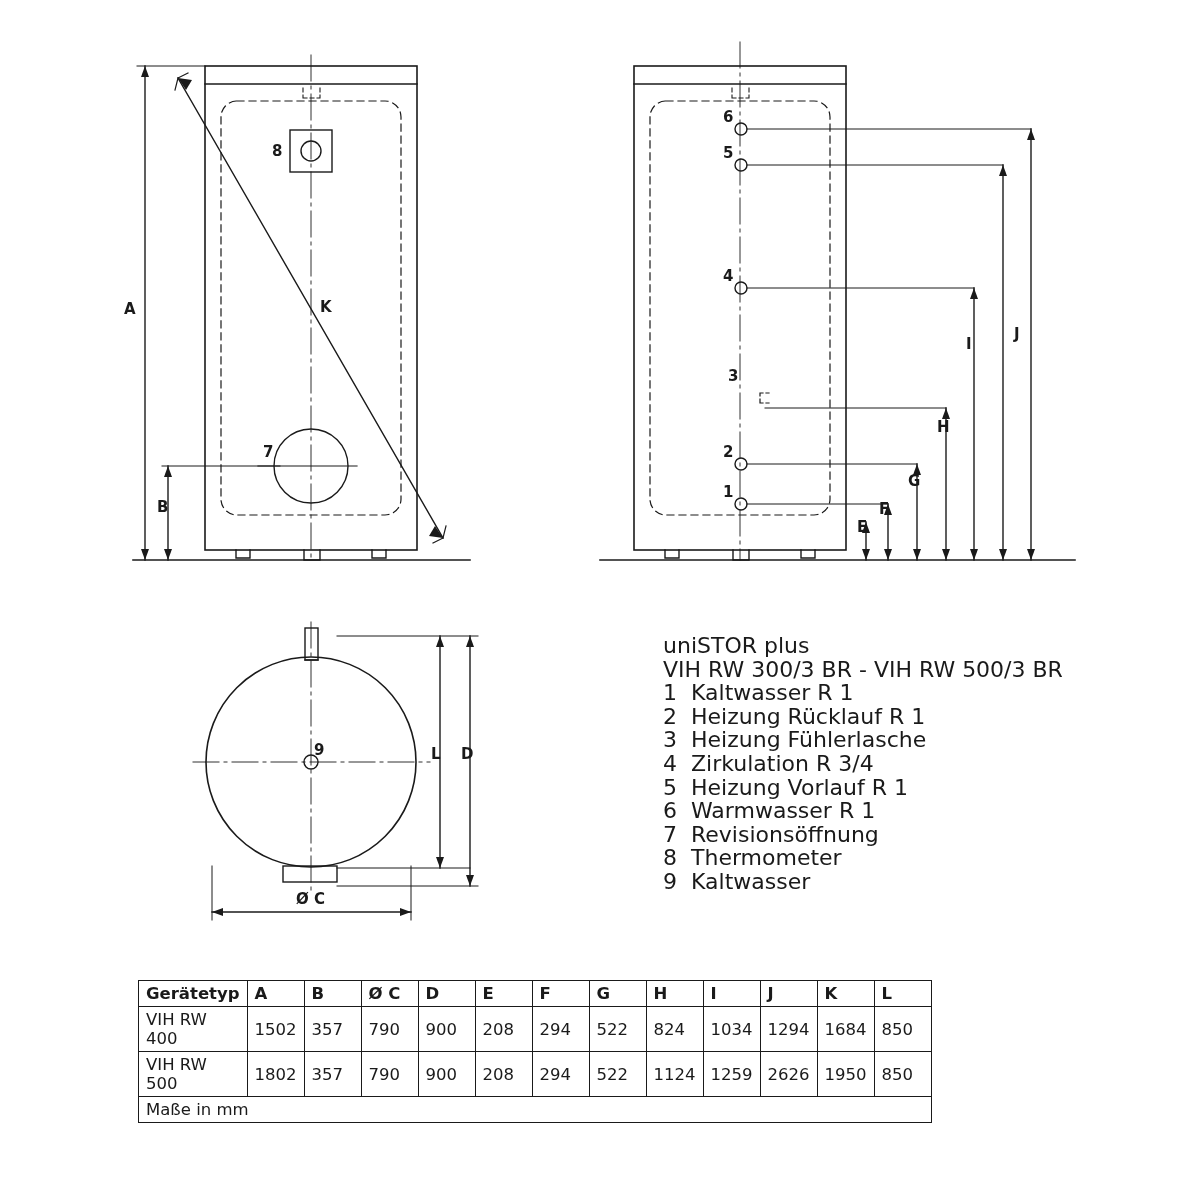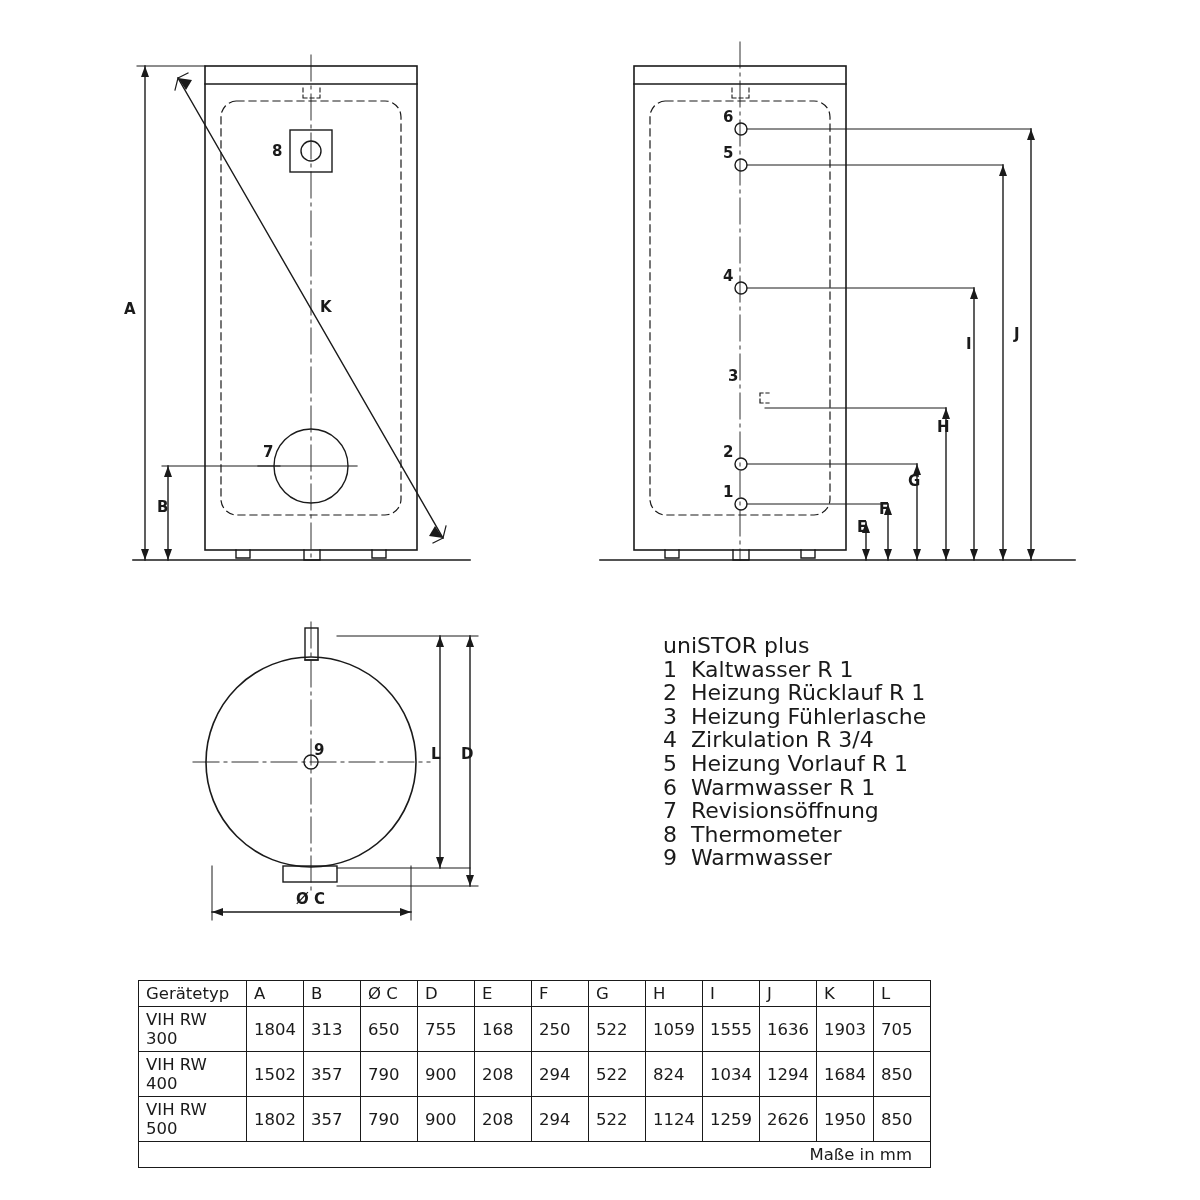--- a/index.html
+++ b/index.html
@@ -11,24 +11,24 @@
   .legend{position:absolute;left:663px;top:634px;font-size:22px;line-height:23.6px;}
   .legend .title{white-space:nowrap;}
   .legend ul{list-style:none;margin:0;padding:0;}
   .legend li{display:flex;}
   .legend li .num{width:28px;flex:none;}
   .legend li .txt{flex:1;}
   
   .tablewrap{position:absolute;left:138px;top:980px;width:1013px;}
   table{border-collapse:collapse;font-size:16.5px;font-family:"DejaVu Sans",sans-serif;}
   table td,table th{border:1px solid #1a1a1a;padding:3px 7px;text-align:left;font-weight:normal;height:26px;box-sizing:border-box;}
-  table th{font-weight:normal;}
+  table th{font-weight:bold;}
   .col0{width:108px;}
   .colx{width:57px;}
-  .footrow td{border-top:1px solid #1a1a1a;text-align:right;padding-right:18px;}
+  .footrow td{border-top:1px solid #1a1a1a;padding-right:18px;}
 </style>
 </head>
 <body>
 
 <div class="stage">
 
   <svg width="1200" height="1200" viewBox="0 0 1200 1200">
     <g fill="none" stroke="#1a1a1a" stroke-width="1.4" stroke-linecap="square">
 
       <rect x="205" y="66" width="212" height="484" fill="#ffffff" stroke="#1a1a1a" stroke-width="1.6"></rect>
@@ -177,20 +177,21 @@
   <div class="lbl b" style="left:966px;top:335px;">I</div>
   <div class="lbl b" style="left:1014px;top:325px;">J</div>
 
   <div class="lbl b" style="left:314px;top:741px;">9</div>
   <div class="lbl b" style="left:296px;top:890px;">Ø C</div>
   <div class="lbl b" style="left:431px;top:745px;">L</div>
   <div class="lbl b" style="left:461px;top:745px;">D</div>
 
   <div class="legend">
     <div class="title">uniSTOR plus</div>
+    <div class="title">VIH RW 300/3 BR - VIH RW 500/3 BR</div>
     <ul>
       <li>
           <span class="num">1</span>
           <span class="txt">Kaltwasser R 1</span>
         </li>
       <li>
           <span class="num">2</span>
           <span class="txt">Heizung Rücklauf R 1</span>
         </li>
       <li>
@@ -212,21 +213,21 @@
       <li>
           <span class="num">7</span>
           <span class="txt">Revisionsöffnung</span>
         </li>
       <li>
           <span class="num">8</span>
           <span class="txt">Thermometer</span>
         </li>
       <li>
           <span class="num">9</span>
-          <span class="txt">Warmwasser</span>
+          <span class="txt">Kaltwasser</span>
         </li>
     </ul>
   </div>
 
   <div class="tablewrap">
     <table>
       <thead>
         <tr>
           <th class="col0">Gerätetyp</th>
           <th class="colx">A</th>
@@ -238,35 +239,20 @@
           <th class="colx">G</th>
           <th class="colx">H</th>
           <th class="colx">I</th>
           <th class="colx">J</th>
           <th class="colx">K</th>
           <th class="colx">L</th>
         </tr>
       </thead>
       <tbody>
         <tr>
-          <td>VIH RW 300</td>
-          <td>1804</td>
-          <td>313</td>
-          <td>650</td>
-          <td>755</td>
-          <td>168</td>
-          <td>250</td>
-          <td>522</td>
-          <td>1059</td>
-          <td>1555</td>
-          <td>1636</td>
-          <td>1903</td>
-          <td>705</td>
-        </tr>
-        <tr>
           <td>VIH RW 400</td>
           <td>1502</td>
           <td>357</td>
           <td>790</td>
           <td>900</td>
           <td>208</td>
           <td>294</td>
           <td>522</td>
           <td>824</td>
           <td>1034</td>

